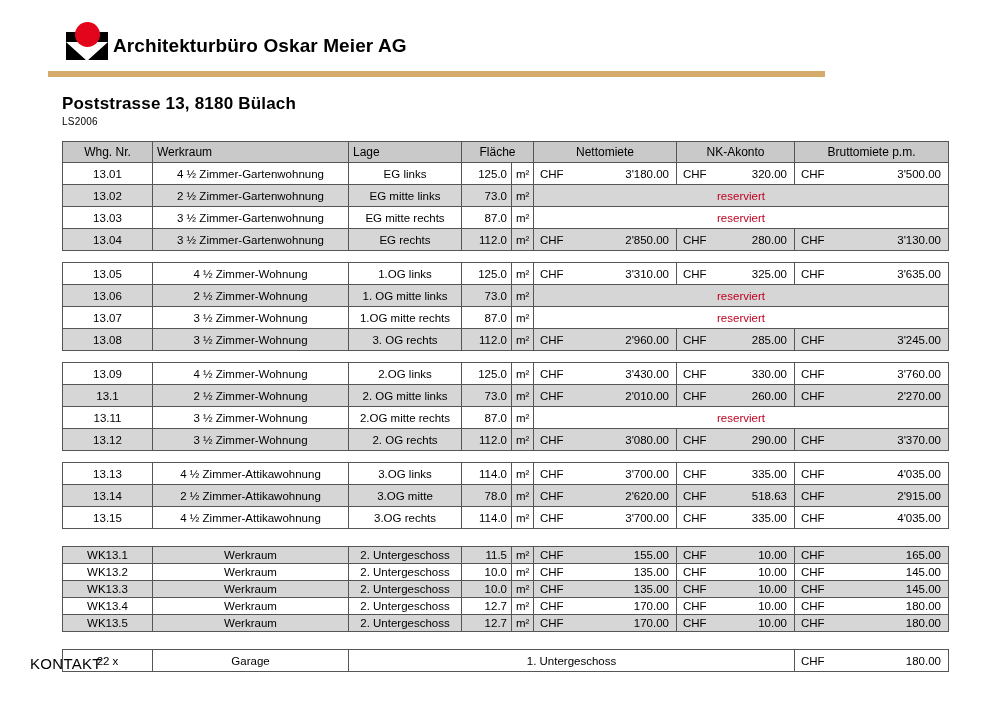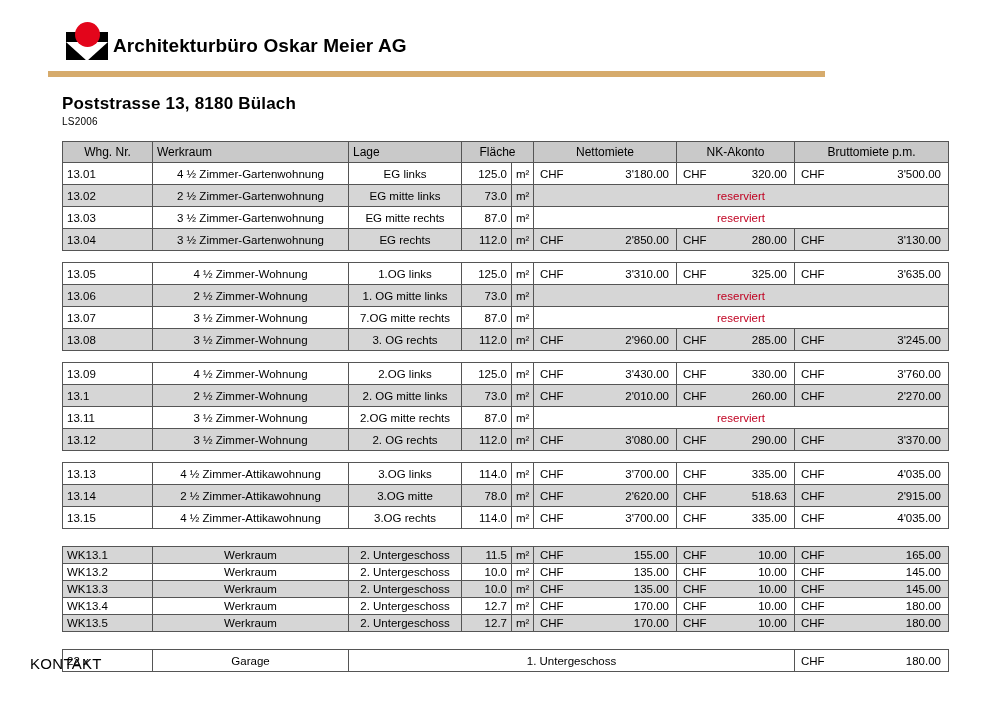--- a/index.html
+++ b/index.html
@@ -119,21 +119,21 @@
     border-color: #3a3a3a;
     font-size: 12px;
   }
   .hdr td.left { text-align: left; }
 
   tr.r { height: 22px; }
   tr.r.small { height: 17px; }
   tr.shade td { background: #d6d6d6; }
   tr.plain td { background: #ffffff; }
 
-  td.c-nr   { }
+  td.c-nr   { text-align: center; }
   td.c-woh  { text-align: center; }
   td.c-lage { text-align: center; }
   td.c-fl   { text-align: right; padding-right: 5px; }
   td.c-unit { text-align: right; padding-left: 3px; }
 
   td.reserved {
     text-align: center;
     color: #c00020;
     font-weight: bold;
     font-size: 11.5px;
@@ -320,21 +320,21 @@
           <td class="c-nr">13.06</td>
           <td class="c-woh">2 ½ Zimmer-Wohnung</td>
           <td class="c-lage">1. OG mitte links</td>
           <td class="c-fl">73.0</td>
           <td class="c-unit">m²</td>
           <td class="reserved" colspan="3">reserviert</td>
         </tr>
         <tr class="r plain">
           <td class="c-nr">13.07</td>
           <td class="c-woh">3 ½ Zimmer-Wohnung</td>
-          <td class="c-lage">7.OG mitte rechts</td>
+          <td class="c-lage">1.OG mitte rechts</td>
           <td class="c-fl">87.0</td>
           <td class="c-unit">m²</td>
           <td class="reserved" colspan="3">reserviert</td>
         </tr>
         <tr class="r shade">
           <td class="c-nr">13.08</td>
           <td class="c-woh">3 ½ Zimmer-Wohnung</td>
           <td class="c-lage">3. OG rechts</td>
           <td class="c-fl">112.0</td>
           <td class="c-unit">m²</td>

